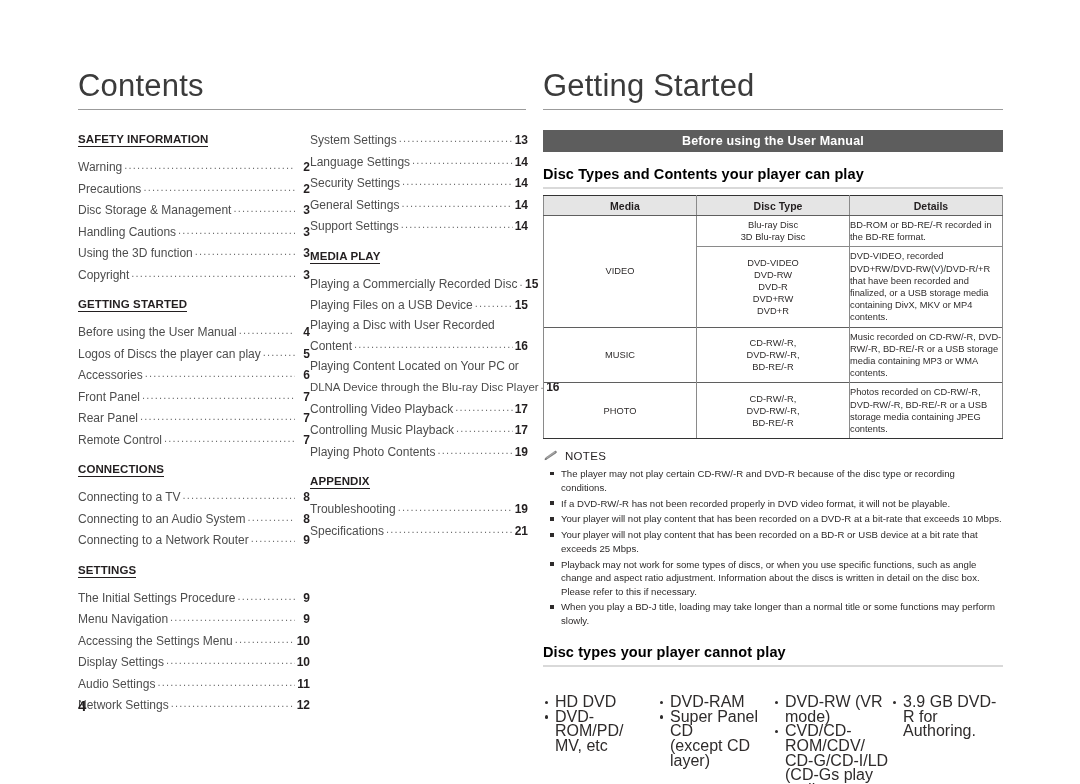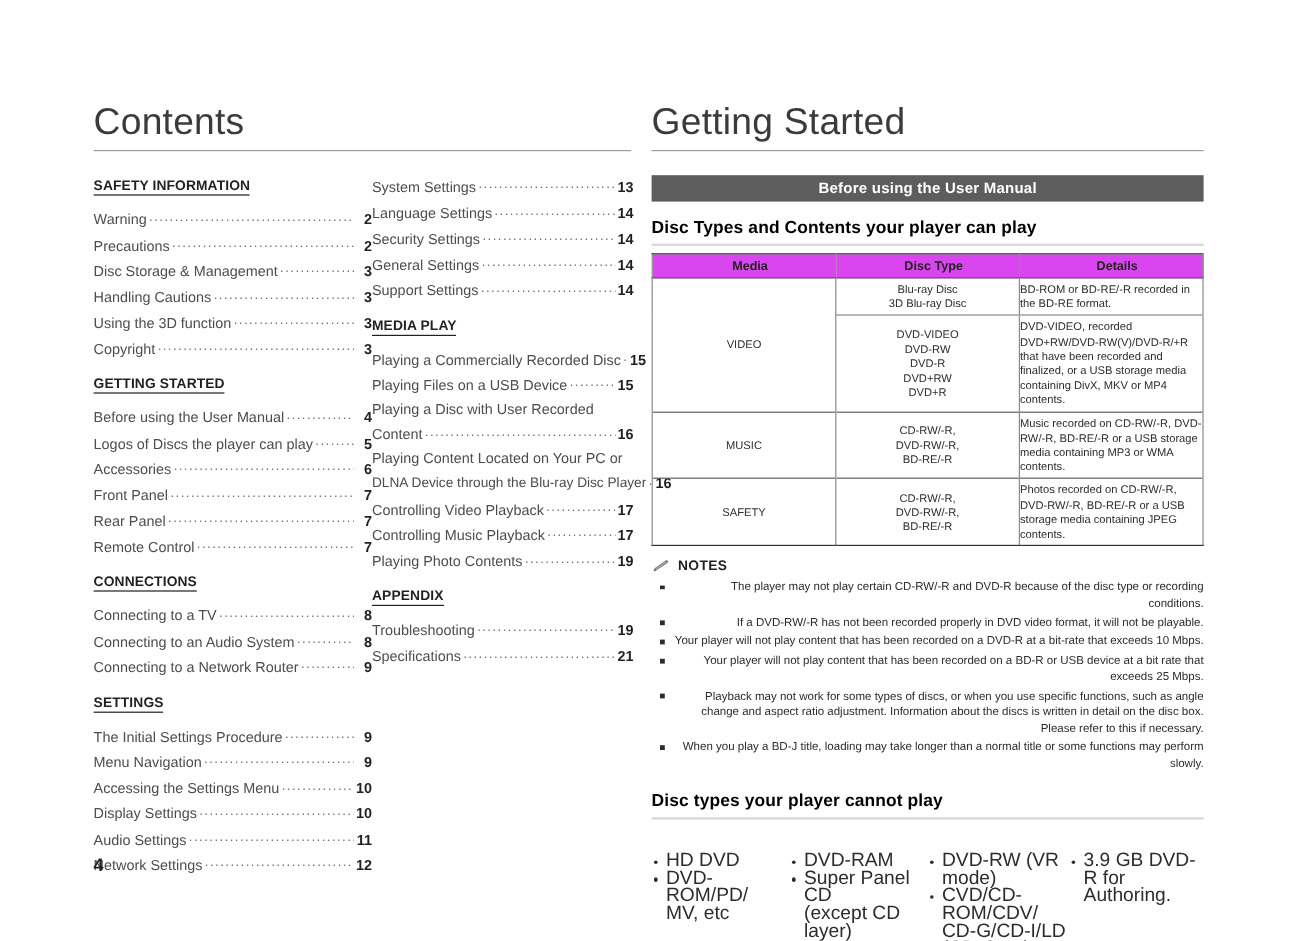--- a/index.html
+++ b/index.html
@@ -11,21 +11,21 @@
     width: 1080px;
     height: 784px;
     position: relative;
     font-family: "Liberation Sans", sans-serif;
     color: #231f20;
     overflow: hidden;
   }
 
   .page {
     position: absolute;
-    left: 0; top: 16px;
+    left: 0; top: 0;
     width: 1080px;
     height: 648px;
   }
 
   
   .left-page {
     position: absolute;
     left: 78px;
     top: 68px;
     width: 448px;
@@ -142,21 +142,21 @@
     margin-top: 6px;
     table-layout: fixed;
   }
   table.disc-table th,
   table.disc-table td {
     border-left: 1px solid #8a8a8a;
     border-right: 1px solid #8a8a8a;
     vertical-align: middle;
   }
   table.disc-table thead th {
-    background: #d946ef;
+    background: #e5e5e5;
     font-size: 10.5px;
     font-weight: bold;
     color: #231f20;
     height: 17px;
     border-top: 1.6px solid #333;
     border-bottom: 1.2px solid #5f5f5f;
     padding-left: 11px;
   }
   table.disc-table td {
     font-size: 9.3px;
@@ -180,41 +180,40 @@
     border-right: 1.2px solid #5f5f5f;
   }
   tr.row-div > td { border-top: 1px solid #8a8a8a; }
   tr.row-major > td { border-top: 1.2px solid #5f5f5f; }
   tr.last-row > td { border-bottom: 1.6px solid #333; }
 
   
   .notes-wrap { margin-top: 11px; }
   .notes-title {
     font-size: 11.5px;
-    font-weight: bold;
+    font-weight: normal;
     color: #231f20;
     display: flex;
     align-items: center;
     gap: 7px;
     letter-spacing: 0.3px;
   }
   .pencil-icon { width: 15px; height: 12px; display: block; }
   .notes-list {
     margin: 5px 0 0 0;
     padding: 0;
     list-style: none;
   }
   .notes-list li {
     position: relative;
     padding-left: 18px;
     font-size: 9.6px;
     line-height: 13.4px;
     color: #2e2b2b;
     margin-bottom: 2.5px;
-    text-align: right;
   }
   .notes-list li::before {
     content: "";
     position: absolute;
     left: 7px;
     top: 4.6px;
     width: 3.6px;
     height: 3.6px;
     background: #2e2b2b;
   }
@@ -507,21 +506,21 @@
           <td class="c-det">DVD-VIDEO, recorded DVD+RW/DVD-RW(V)/DVD-R/+R that have been recorded and finalized, or a USB storage media containing DivX, MKV or MP4 contents.</td>
         </tr>
         <tr class="row-major">
           <td class="c-media">MUSIC</td>
           <td class="c-type nl" style="white-space: pre-line;">CD-RW/-R,
 DVD-RW/-R,
 BD-RE/-R</td>
           <td class="c-det">Music recorded on CD-RW/-R, DVD-RW/-R, BD-RE/-R or a USB storage media containing MP3 or WMA contents.</td>
         </tr>
         <tr class="row-major last-row">
-          <td class="c-media">SAFETY</td>
+          <td class="c-media">PHOTO</td>
           <td class="c-type nl" style="white-space: pre-line;">CD-RW/-R,
 DVD-RW/-R,
 BD-RE/-R</td>
           <td class="c-det">Photos recorded on CD-RW/-R, DVD-RW/-R, BD-RE/-R or a USB storage media containing JPEG contents.</td>
         </tr>
       </tbody>
     </table>
 
     <div class="notes-wrap">
       <div class="notes-title">

